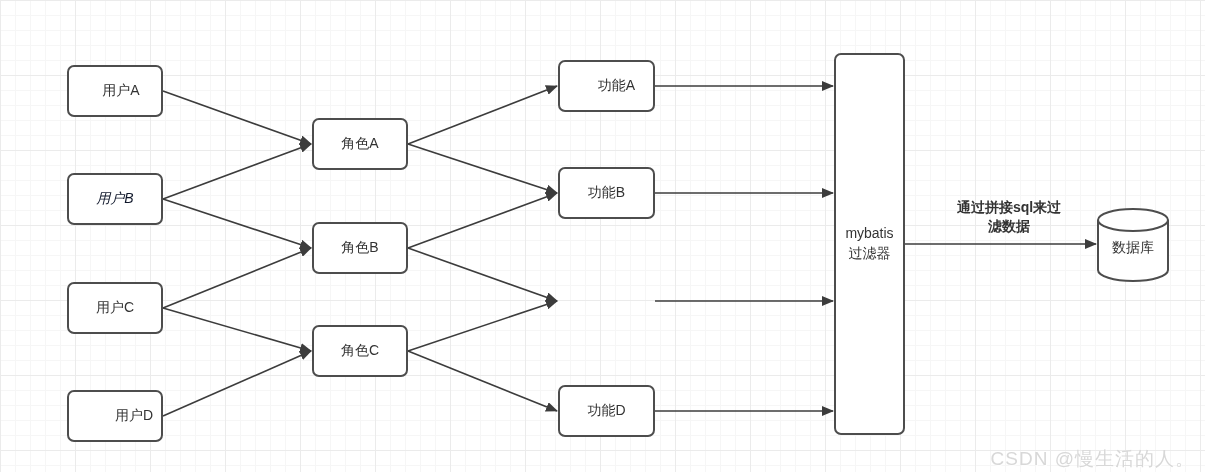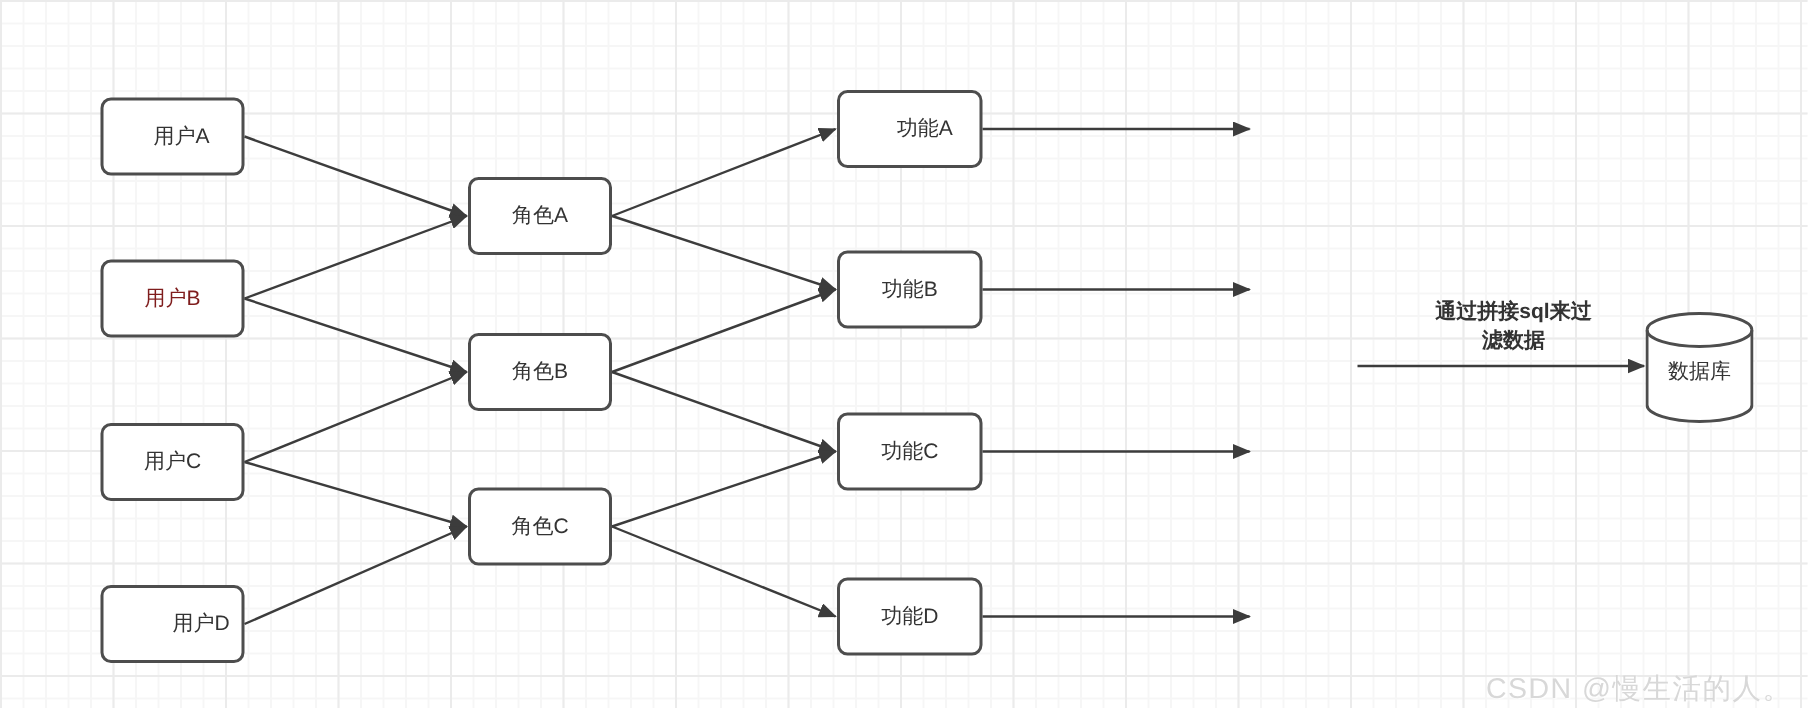--- a/index.html
+++ b/index.html
@@ -111,30 +111,31 @@
       <line x1="655" y1="86" x2="833" y2="86" stroke="#3c3c3c" stroke-width="1.6" marker-end="url(#arrowhead)"></line>
       <line x1="655" y1="193" x2="833" y2="193" stroke="#3c3c3c" stroke-width="1.6" marker-end="url(#arrowhead)"></line>
       <line x1="655" y1="301" x2="833" y2="301" stroke="#3c3c3c" stroke-width="1.6" marker-end="url(#arrowhead)"></line>
       <line x1="655" y1="411" x2="833" y2="411" stroke="#3c3c3c" stroke-width="1.6" marker-end="url(#arrowhead)"></line>
       <line x1="905" y1="244" x2="1096" y2="244" stroke="#3c3c3c" stroke-width="1.6" marker-end="url(#arrowhead)"></line>
     </svg>
   <div class="watermark">CSDN @慢生活的人。</div>
 <div class="edge-label" style="left: 1009px; top: 236px; color: rgb(51, 51, 51);">通过拼接sql来过
 滤数据</div>
     <div class="node" style="left: 67px; top: 65px; width: 96px; height: 52px; border-color: rgb(77, 77, 77); background: rgb(255, 255, 255); padding-left: 12px;"><span style="color: rgb(51, 51, 51);">用户A</span></div>
-    <div class="node" style="left: 67px; top: 173px; width: 96px; height: 52px; border-color: rgb(77, 77, 77); background: rgb(255, 255, 255);"><span style="color: #7f1d1d;">用户B</span></div>
+    <div class="node" style="left: 67px; top: 173px; width: 96px; height: 52px; border-color: rgb(77, 77, 77); background: rgb(255, 255, 255);"><span style="color: #0f172a; font-style: italic;">用户B</span></div>
     <div class="node" style="left: 67px; top: 282px; width: 96px; height: 52px; border-color: rgb(77, 77, 77); background: rgb(255, 255, 255);"><span style="color: rgb(51, 51, 51);">用户C</span></div>
     <div class="node" style="left: 67px; top: 390px; width: 96px; height: 52px; border-color: rgb(77, 77, 77); background: rgb(255, 255, 255); padding-left: 38px;"><span style="color: rgb(51, 51, 51);">用户D</span></div>
     <div class="node" style="left: 312px; top: 118px; width: 96px; height: 52px; border-color: rgb(77, 77, 77); background: rgb(255, 255, 255);"><span style="color: rgb(51, 51, 51);">角色A</span></div>
     <div class="node" style="left: 312px; top: 222px; width: 96px; height: 52px; border-color: rgb(77, 77, 77); background: rgb(255, 255, 255);"><span style="color: rgb(51, 51, 51);">角色B</span></div>
     <div class="node" style="left: 312px; top: 325px; width: 96px; height: 52px; border-color: rgb(77, 77, 77); background: rgb(255, 255, 255);"><span style="color: rgb(51, 51, 51);">角色C</span></div>
     <div class="node" style="left: 558px; top: 60px; width: 97px; height: 52px; border-color: rgb(77, 77, 77); background: rgb(255, 255, 255); padding-left: 20px;"><span style="color: rgb(51, 51, 51);">功能A</span></div>
     <div class="node" style="left: 558px; top: 167px; width: 97px; height: 52px; border-color: rgb(77, 77, 77); background: rgb(255, 255, 255);"><span style="color: rgb(51, 51, 51);">功能B</span></div>
-    <div class="node" style="left: 558px; top: 275px; width: 97px; height: 52px; border-color: rgb(77, 77, 77); background: rgb(255, 255, 255);"><span style="color: rgb(51, 51, 51);">功能C</span></div>
     <div class="node" style="left: 558px; top: 385px; width: 97px; height: 52px; border-color: rgb(77, 77, 77); background: rgb(255, 255, 255);"><span style="color: rgb(51, 51, 51);">功能D</span></div>
+    <div class="node" style="left: 834px; top: 53px; width: 71px; height: 382px; border-color: rgb(77, 77, 77); background: rgb(255, 255, 255);"><span style="color: rgb(51, 51, 51);">mybatis
+过滤器</span></div>
     <div class="cylinder" style="left: 1097px; top: 208px; width: 72px; height: 74px;">
       <svg width="72" height="74" viewBox="0 0 72 74">
         <path d="M1,12 A35,11 0 0 1 71,12 L71,62 A35,11 0 0 1 1,62 Z" fill="#ffffff" stroke="#4d4d4d" stroke-width="2"></path>
         <path d="M1,12 A35,11 0 0 0 71,12" fill="none" stroke="#4d4d4d" stroke-width="2"></path>
       </svg>
       <div class="cyl-label" style="color: rgb(51, 51, 51);">数据库</div>
     </div>
   </div>
 
 </body></html>

